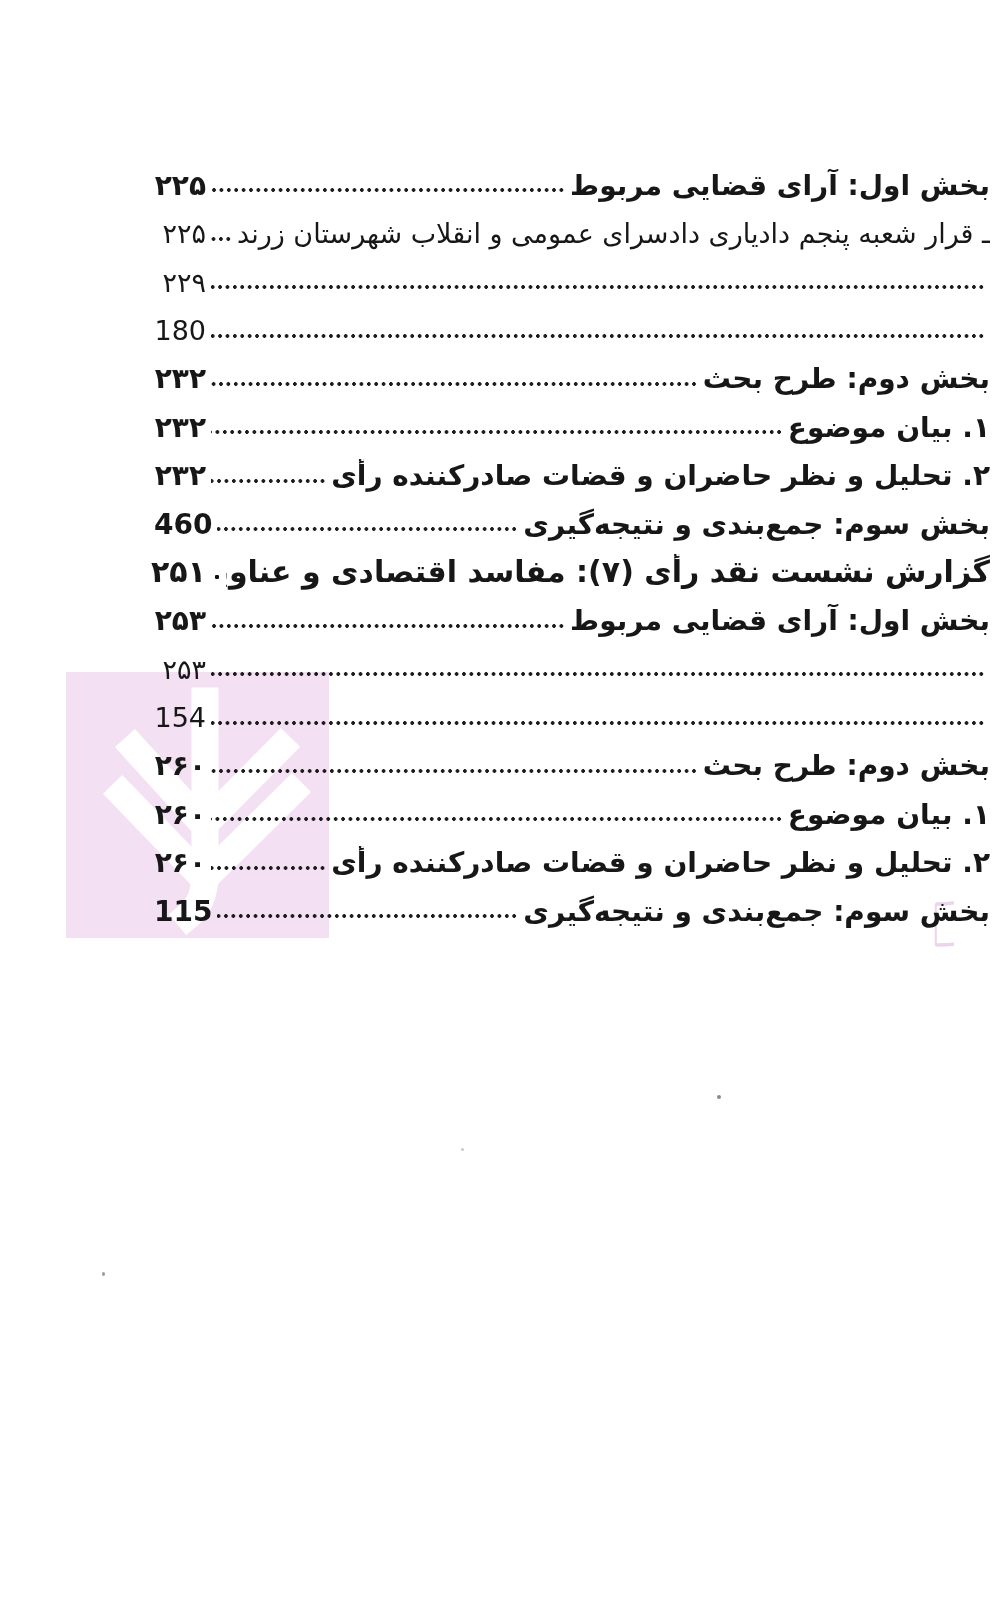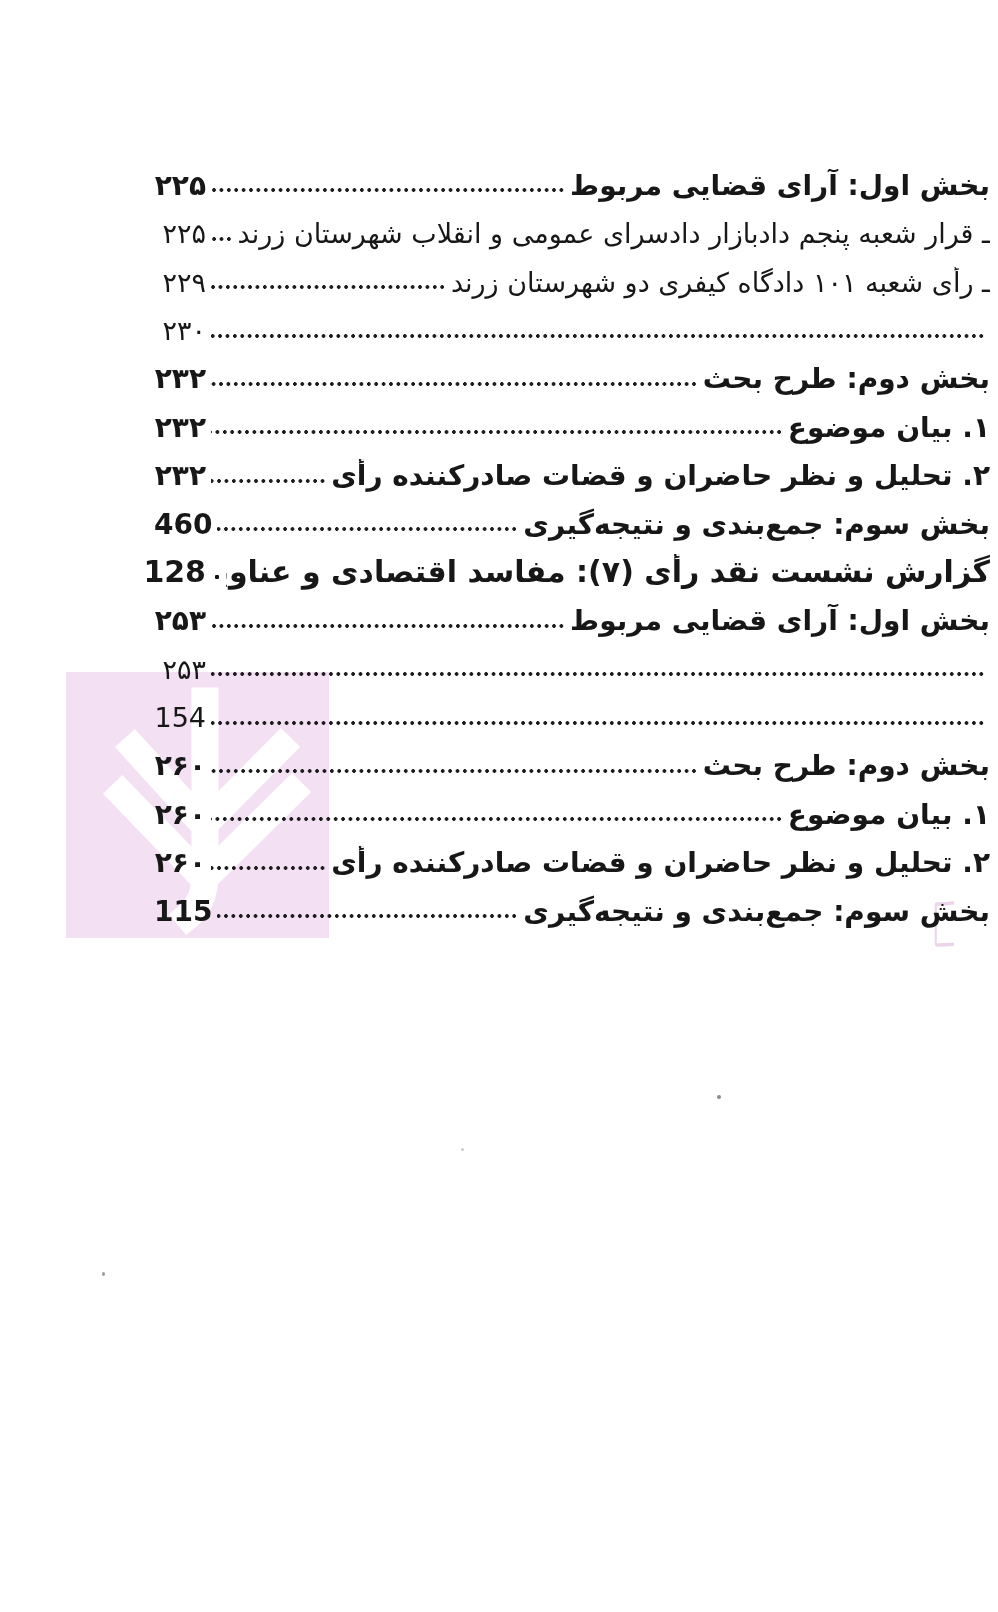--- a/index.html
+++ b/index.html
@@ -74,34 +74,33 @@
   </svg>
 
   <div class="toc">
   <div class="row section">
     <span class="label">بخش اول: آرای قضایی مربوط</span>
     <span class="leader"></span>
     <span class="pagenum">۲۲۵</span>
   </div>
 
   <div class="row item">
-    <span class="label">ـ قرار شعبه پنجم دادبازار دادسرای عمومی و انقلاب شهرستان زرند</span>
+    <span class="label">ـ قرار شعبه پنجم دادیاری دادسرای عمومی و انقلاب شهرستان زرند</span>
     <span class="leader"></span>
     <span class="pagenum">۲۲۵</span>
   </div>
 
   <div class="row item">
-    <span class="label">ـ رأی شعبه ۱۰۱ دادگاه کیفری دو شهرستان زرند</span>
     <span class="leader"></span>
     <span class="pagenum">۲۲۹</span>
   </div>
 
   <div class="row item">
     <span class="leader"></span>
-    <span class="pagenum">۲۳۰</span>
+    <span class="pagenum">180</span>
   </div>
 
   <div class="row section">
     <span class="label">بخش دوم: طرح بحث</span>
     <span class="leader"></span>
     <span class="pagenum">۲۳۲</span>
   </div>
 
   <div class="row section">
     <span class="label">۱. بیان موضوع</span>
@@ -117,21 +116,21 @@
 
   <div class="row section">
     <span class="label">بخش سوم: جمع‌بندی و نتیجه‌گیری</span>
     <span class="leader"></span>
     <span class="pagenum">460</span>
   </div>
 
   <div class="row chapter">
     <span class="label">گزارش نشست نقد رأی (۷): مفاسد اقتصادی و عناوین مجرمانه</span>
     <span class="leader"></span>
-    <span class="pagenum">128</span>
+    <span class="pagenum">۲۵۱</span>
   </div>
 
   <div class="row section">
     <span class="label">بخش اول: آرای قضایی مربوط</span>
     <span class="leader"></span>
     <span class="pagenum">۲۵۳</span>
   </div>
 
   <div class="row item">
     <span class="leader"></span>

